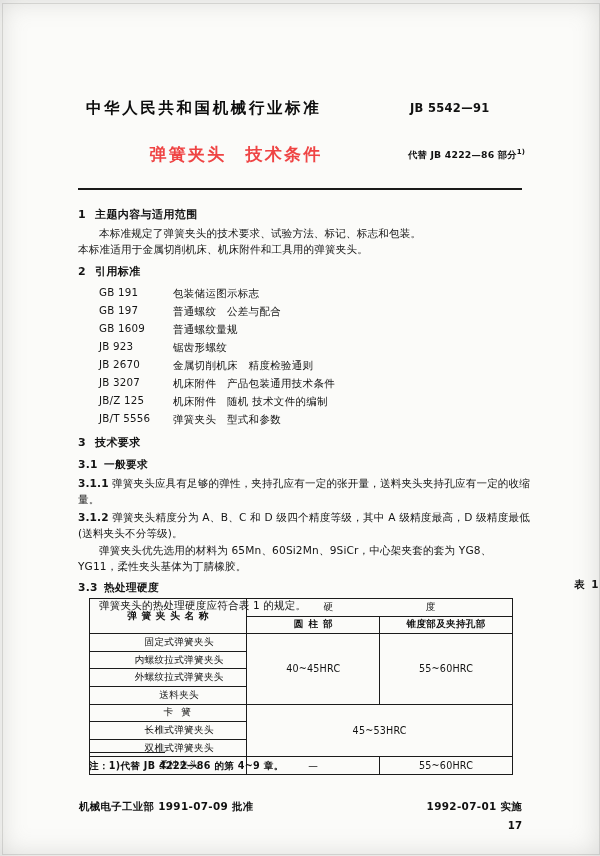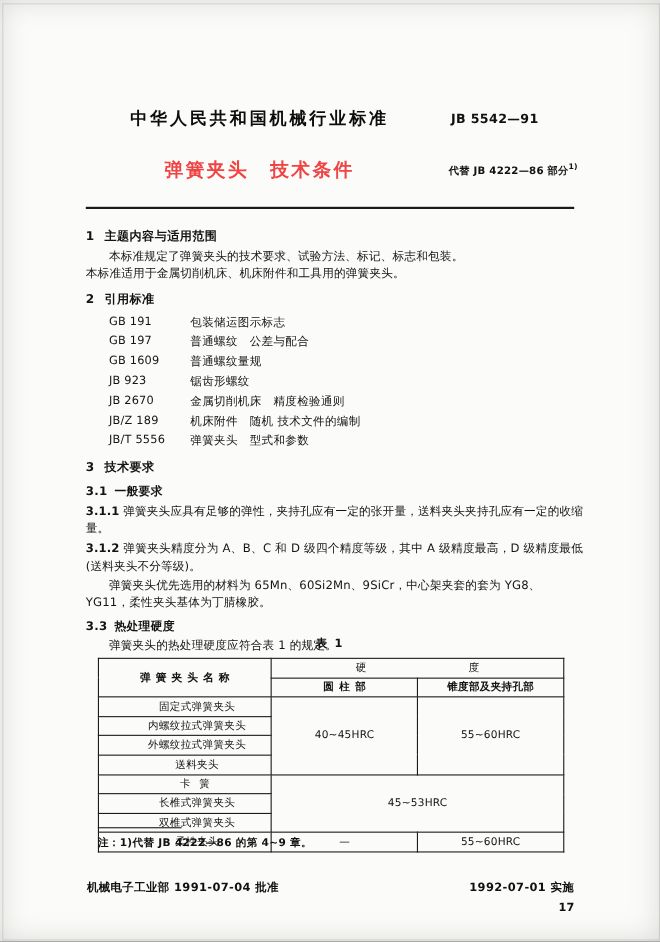--- a/index.html
+++ b/index.html
@@ -33,21 +33,21 @@
     border: 1px solid rgba(150,150,145,0.30);
     pointer-events: none;
   }
 
   
   .hdr-main {
     position: absolute;
     left: 86px;
     top: 98px;
     width: 300px;
-    text-align: center;
+    text-align: left;
     font-size: 15.5px;
     font-weight: bold;
     letter-spacing: 2.6px;
     color: #0d0d0d;
   }
   .hdr-std-no {
     position: absolute;
     left: 410px;
     top: 101px;
     font-size: 11.5px;
@@ -156,21 +156,21 @@
     font-size: 10.5px;
     letter-spacing: 0.3px;
   }
 
   
   .tbl-caption {
     position: absolute;
     left: 0;
     top: 578px;
     width: 600px;
-    text-align: center;
+    text-align: right;
     font-size: 10.4px;
     font-weight: bold;
     letter-spacing: 1.5px;
   }
   table.spec {
     position: absolute;
     left: 89px;
     top: 598px;
     width: 424px;
     border-collapse: collapse;
@@ -297,21 +297,25 @@
       </div>
       <div class="ref-row">
         <span class="ref-code">JB 923</span>
         <span class="ref-name">锯齿形螺纹</span>
       </div>
       <div class="ref-row">
         <span class="ref-code">JB 2670</span>
         <span class="ref-name">金属切削机床　精度检验通则</span>
       </div>
       <div class="ref-row">
-        <span class="ref-code">JB/Z 189</span>
+        <span class="ref-code">JB 3207</span>
+        <span class="ref-name">机床附件　产品包装通用技术条件</span>
+      </div>
+      <div class="ref-row">
+        <span class="ref-code">JB/Z 125</span>
         <span class="ref-name">机床附件　随机 技术文件的编制</span>
       </div>
       <div class="ref-row">
         <span class="ref-code">JB/T 5556</span>
         <span class="ref-name">弹簧夹头　型式和参数</span>
       </div>
     </div>
 
     <div class="sec-h">
       <span class="num">3</span><span>技术要求</span>
@@ -400,19 +404,19 @@
         <td class="col-tap">
           <span class="val">55~60HRC</span>
         </td>
       </tr>
     </tbody>
   </table>
 
   <div class="fn-rule"></div>
   <div class="footnote">注：1)代替 JB 4222—86 的第 4~9 章。</div>
 
-  <div class="ftr-left">机械电子工业部 1991-07-04 批准</div>
+  <div class="ftr-left">机械电子工业部 1991-07-09 批准</div>
   <div class="ftr-right">1992-07-01 实施</div>
   <div class="pg-num">17</div>
 
   <div class="scan-edge"></div>
   <div class="scan-edge-2"></div>
 </div>
 
 </body></html>

